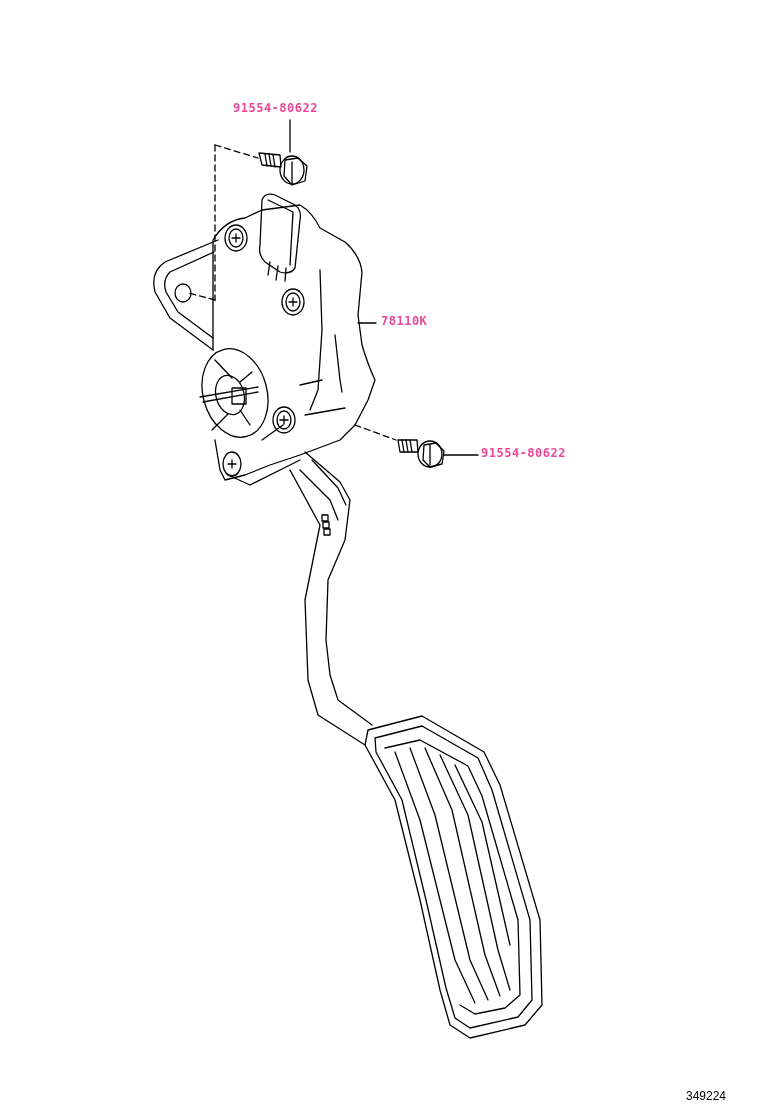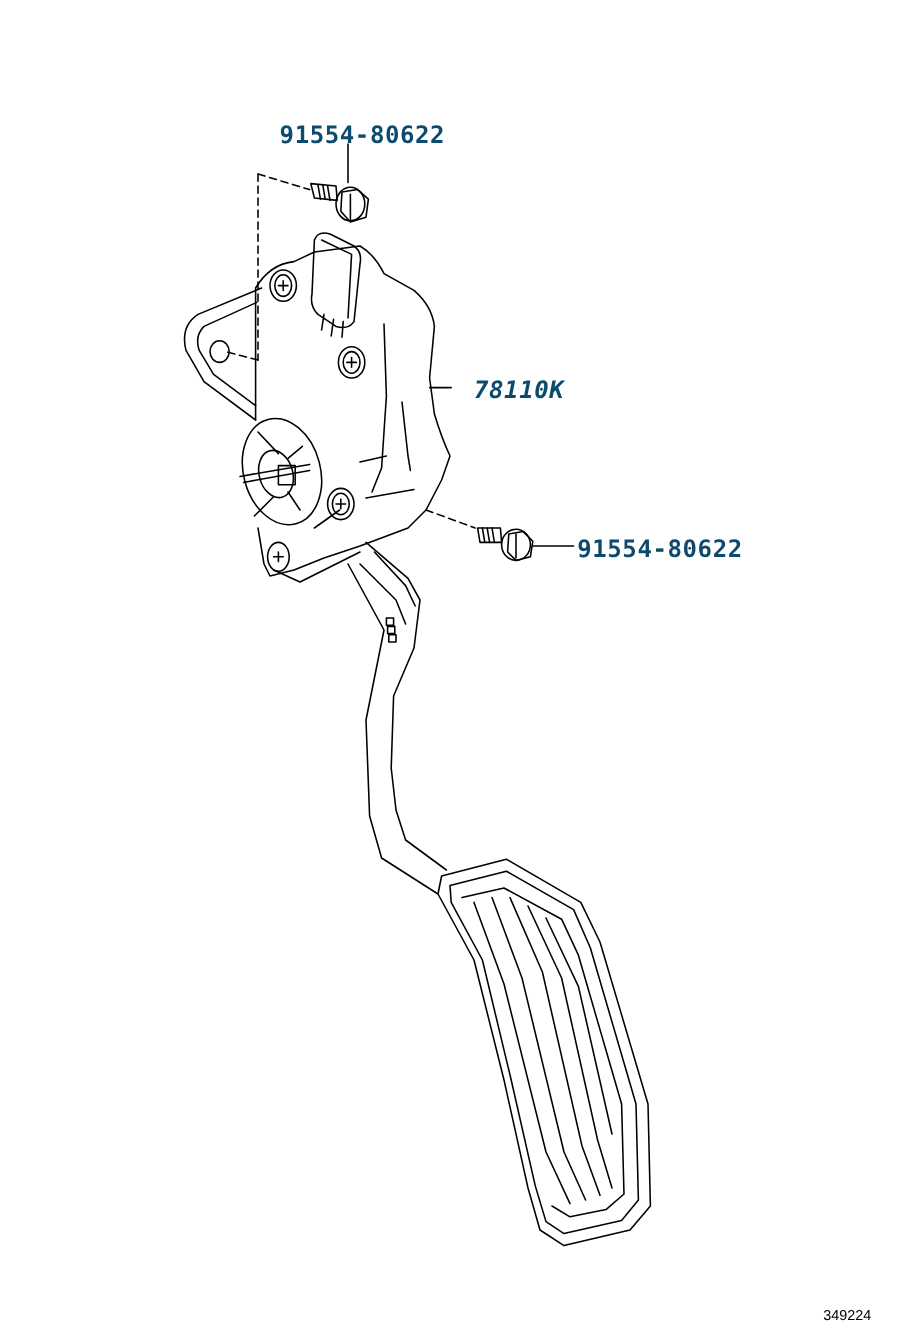--- a/index.html
+++ b/index.html
@@ -4,22 +4,22 @@
   <style>
     html, body { margin: 0; padding: 0; background: #ffffff; }
     body { width: 760px; height: 1112px; position: relative; overflow: hidden; }
     .canvas { position: absolute; left: 0; top: 0; width: 760px; height: 1112px; }
     svg.drawing { position: absolute; left: 0; top: 0; width: 760px; height: 1112px; }
     svg.drawing * { vector-effect: non-scaling-stroke; }
     .callout {
       position: absolute;
       font-family: "DejaVu Sans Mono", "Liberation Mono", monospace;
       font-weight: bold;
-      font-size: 20px;
-      color: #0c4a6e;
+      font-size: 12px;
+      color: #ec4899;
       letter-spacing: 0.5px;
       line-height: 1;
       white-space: nowrap;
       cursor: pointer;
     }
     .illus-id {
       position: absolute;
       font-family: "Liberation Sans", "DejaVu Sans", sans-serif;
       font-size: 12px;
       color: #000;
@@ -145,18 +145,18 @@
       <path d="M395 752 L420 820 L455 960 L475 1003"></path>
       <path d="M410 748 L435 815 L470 960 L488 1000"></path>
       <path d="M425 748 L452 810 L485 955 L500 996"></path>
       <path d="M440 755 L468 815 L498 950 L510 990"></path>
       <path d="M455 765 L482 822 L510 945"></path>
     </g>
   </svg>
 
   <div class="callout" style="left:233px; top:102px;">91554-80622</div>
 
-  <div class="callout" style="left:395px; top:315px;font-style:italic;">78110K</div>
+  <div class="callout" style="left:381px; top:315px;">78110K</div>
 
   <div class="callout" style="left:481px; top:447px;">91554-80622</div>
 
   <div class="illus-id" style="left:686px; top:1090px;">349224</div>
 </div>
 
 </body></html>

